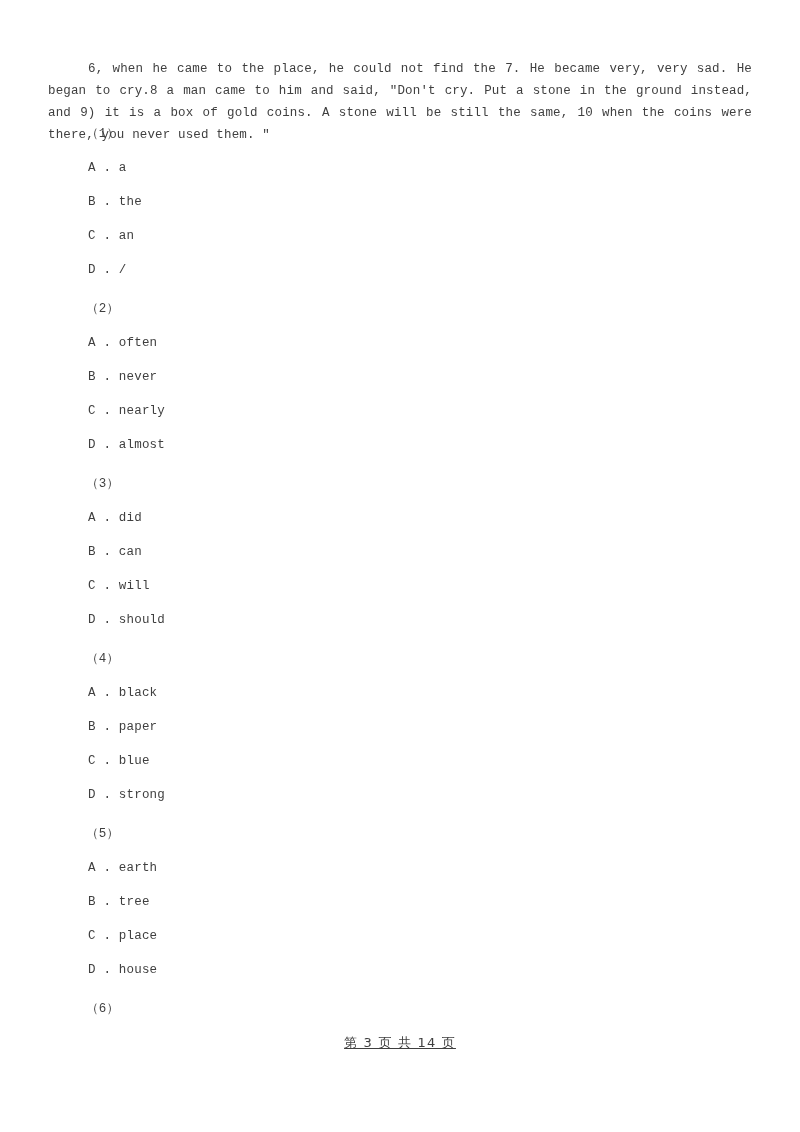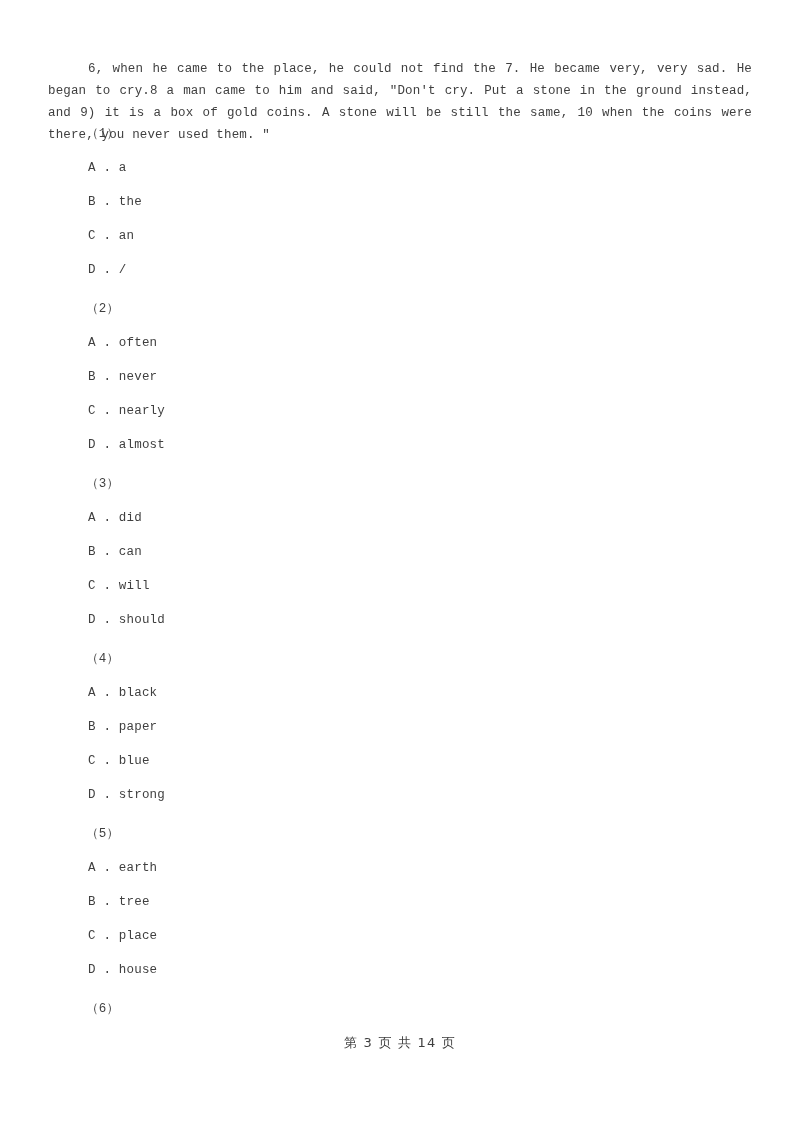--- a/index.html
+++ b/index.html
@@ -74,20 +74,21 @@
     position: absolute;
     left: 0;
     top: 1034px;
     width: 800px;
     text-align: center;
     font-size: 13px;
     line-height: 18px;
     color: #3f3f3f;
     letter-spacing: 1.2px;
     font-family: "DejaVu Sans", "Liberation Sans", sans-serif;
+    text-decoration: underline;
   }
 </style>
 </head>
 <body>
 
 <div class="page">
 
   <p class="passage">6, when he came to the place, he could not find the 7. He became very, very sad. He began to cry.8 a man came to him and said, "Don't cry. Put a stone in the ground instead, and 9) it is a box of gold coins. A stone will be still the same, 10 when the coins were there, you never used them. "</p>
 
   <div id="questions-root">

